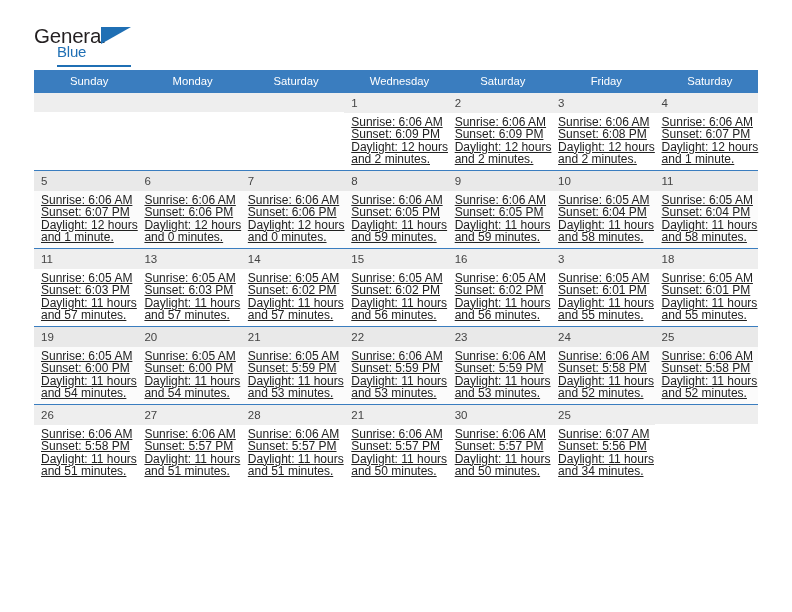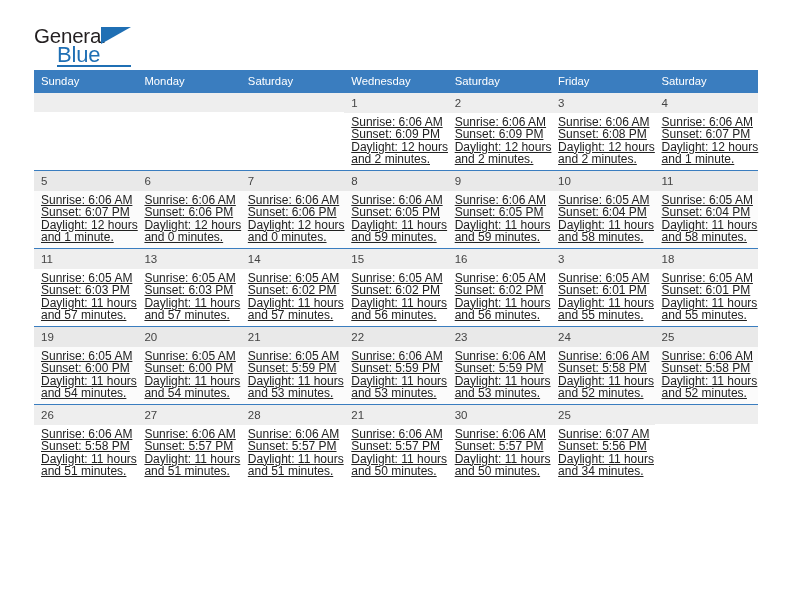--- a/index.html
+++ b/index.html
@@ -44,21 +44,21 @@
     top: 2px;
     font-size: 20.5px;
     letter-spacing: -0.2px;
     color: #231f20;
     font-family: "Liberation Sans", sans-serif;
   }
   .logo-blue {
     position: absolute;
     left: 23px;
     top: 20px;
-    font-size: 22px;
+    font-size: 15px;
     letter-spacing: -0.2px;
     color: #1f6fb4;
     font-family: "Liberation Sans", sans-serif;
   }
   .logo-triangle {
     position: absolute;
     left: 67px;
     top: 3px;
     width: 0;
     height: 0;
@@ -96,21 +96,21 @@
   .calendar {
     width: 724px;
     border-collapse: collapse;
     table-layout: fixed;
   }
   .calendar th {
     background: #3a7dbf;
     color: #ffffff;
     font-size: 11.3px;
     font-weight: normal;
-    text-align: left;
+    text-align: center;
     padding: 5px 0 5px 7px;
     height: 11px;
     border: none;
   }
   .calendar td {
     vertical-align: top;
     padding: 0;
     border: none;
     border-top: 1px solid #3a7dbf;
     height: 78px;

